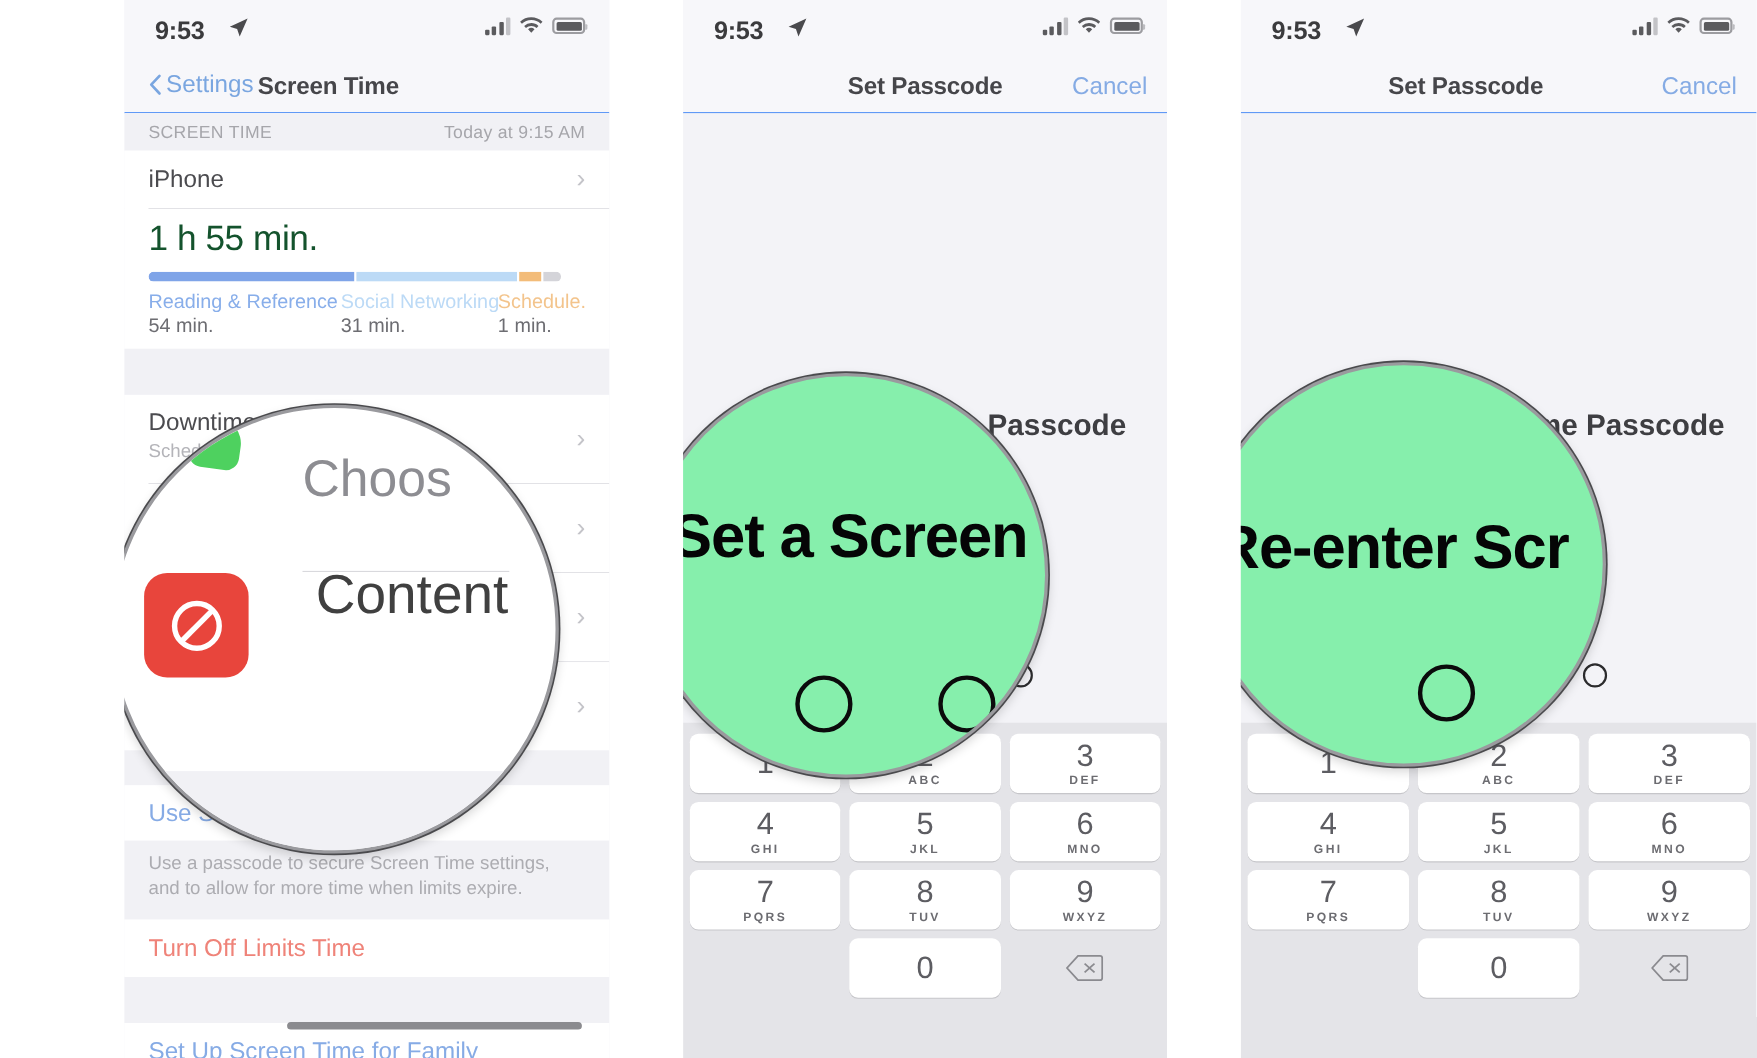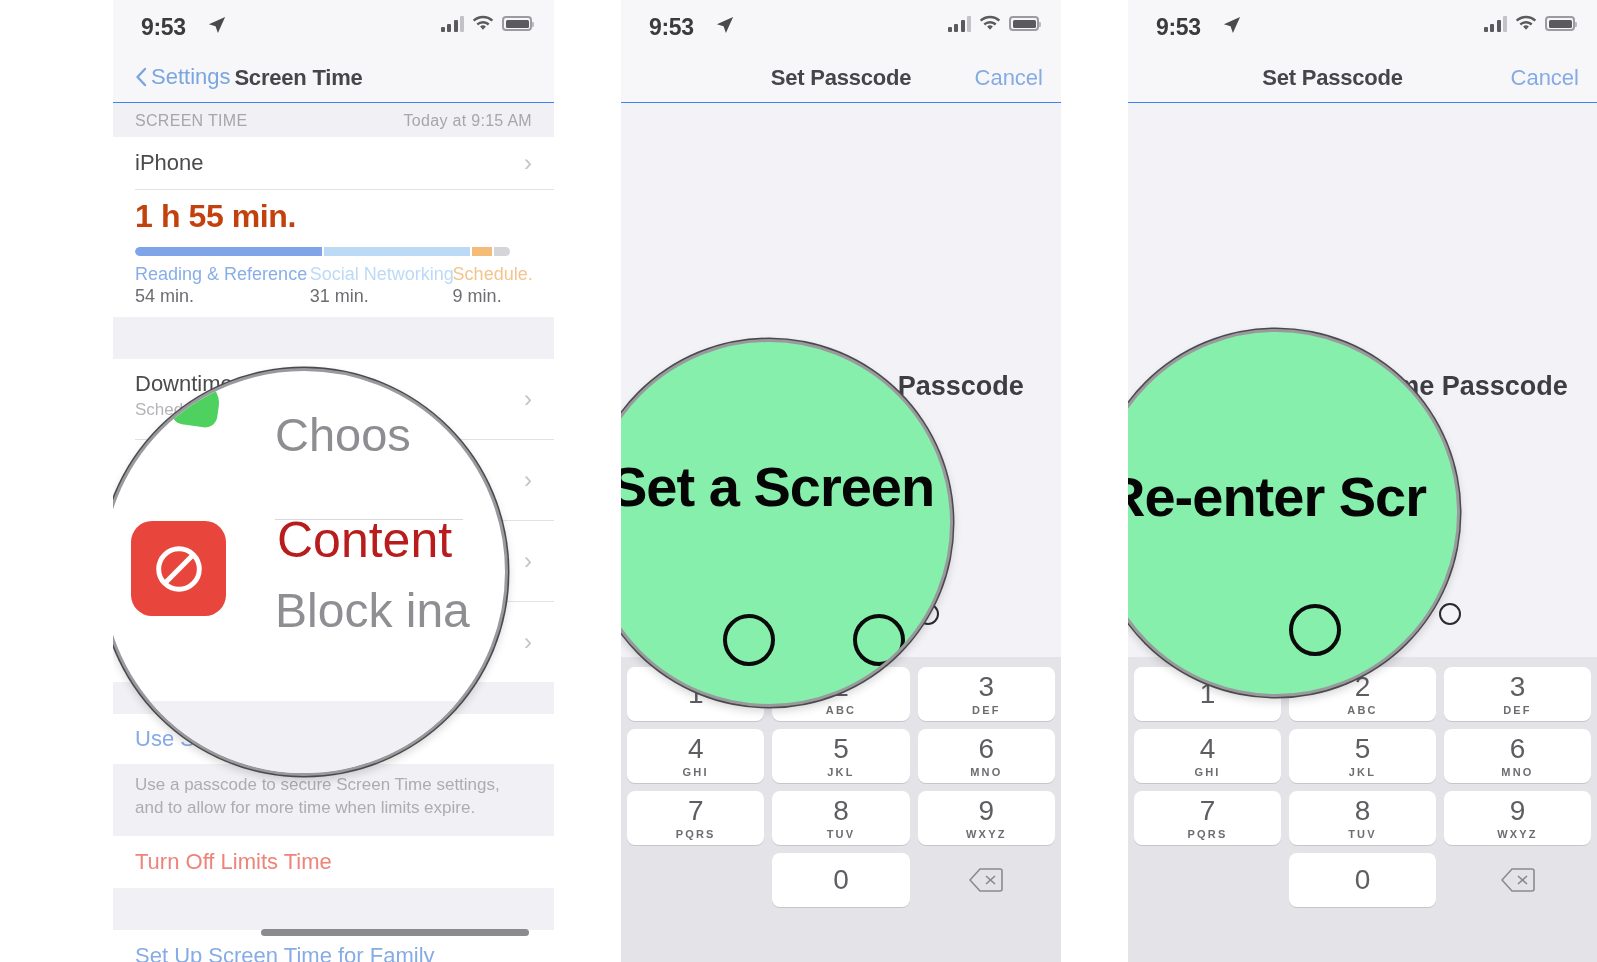--- a/index.html
+++ b/index.html
@@ -139,21 +139,21 @@
   .row .chevr {
     position:absolute; right: 22px; top: 50%; transform: translateY(-50%);
     color:#c4c4c9; font-size: 24px; font-weight: 300;
   }
   .hairline { height:1px; background:#e2e2e6; margin-left: 22px; }
 
   .usage {
     background:#fff; padding: 6px 22px 10px 22px;
   }
   .usage-total {
-    font-size: 32px; color:#c2410c; font-weight: 700; letter-spacing:-0.4px;
+    font-size: 32px; color:#14532d; font-weight: 400; letter-spacing:-0.4px;
     padding: 2px 0 12px 0;
   }
   .usage-bar { display:flex; height:9px; border-radius:5px; overflow:hidden; gap:2px; }
   .usage-bar span { display:block; }
   .usage-bar span:first-child { border-radius: 5px 0 0 5px; }
   .usage-bar span:last-child { border-radius: 0 5px 5px 0; }
   .usage-legend { display:flex; margin-top: 7px; justify-content: flex-end; }
   .usage-legend .lg { font-size:18px; line-height: 22px; white-space:nowrap; overflow:hidden; }
   .usage-legend .lg em { font-style: normal; display:block; color:#6d6d72; }
 
@@ -256,22 +256,22 @@
   }
   #mag-1 .m1-redicon svg { width: 58px; height: 58px; color:#fff; }
   #mag-1 .m1-t1 {
     position:absolute; left: 172px; top: 36px;
     font-size: 47px; color:#8d8d92; white-space:nowrap;
   }
   #mag-1 .m1-line {
     position:absolute; left: 172px; top: 148px; width: 188px; height: 1px; background:#d9d9dd;
   }
   #mag-1 .m1-t2 {
-    position:absolute; left: 174px; top: 140px;
-    font-size: 50px; color:#b91c1c; white-space:nowrap;
+    position:absolute; left: 184px; top: 140px;
+    font-size: 50px; color:#404040; white-space:nowrap;
   }
   #mag-1 .m1-t3 {
     position:absolute; left: 172px; top: 212px;
     font-size: 48px; color:#8e8e93; white-space:nowrap;
   }
   #mag-1 .m1-botgray {
     position:absolute; left:0; right:0; bottom:0; height: 72px; background:#f1f1f5;
   }
 
   
@@ -375,21 +375,21 @@
           <div class="lg" style="width:44%;color:#88aeea;">
             <span>Reading &amp; Reference</span>
             <em>54 min.</em>
           </div>
           <div class="lg" style="width:36%;color:#bcdaf6;">
             <span>Social Networking</span>
             <em>31 min.</em>
           </div>
           <div class="lg" style="width:20%;color:#f3c48c;">
             <span>Schedule...</span>
-            <em>9 min.</em>
+            <em>1 min.</em>
           </div>
         </div>
       </div>
 
       <div class="grayspacer tall"></div>
 
       <div class="biglist">
         <div class="row">
           <div class="rcol">
             <span class="rtitle">Downtime</span>
@@ -452,21 +452,20 @@
         <div class="m1-green"></div>
         <div class="m1-redicon">
           <svg viewBox="0 0 40 40" fill="none" stroke="currentColor" stroke-width="3.4">
             <circle cx="20" cy="20" r="14"></circle>
             <line x1="10.4" y1="29.6" x2="29.6" y2="10.4"></line>
           </svg>
         </div>
         <div class="m1-t1">Choos</div>
         <div class="m1-line"></div>
         <div class="m1-t2">Content</div>
-        <div class="m1-t3">Block ina</div>
         <div class="m1-botgray"></div>
       </div>
     </div>
   </div>
 
   <div class="phone" id="phone-2">
 
     <div class="statusbar">
       <div class="sb-time">9:53</div>
       <div class="sb-loc">

